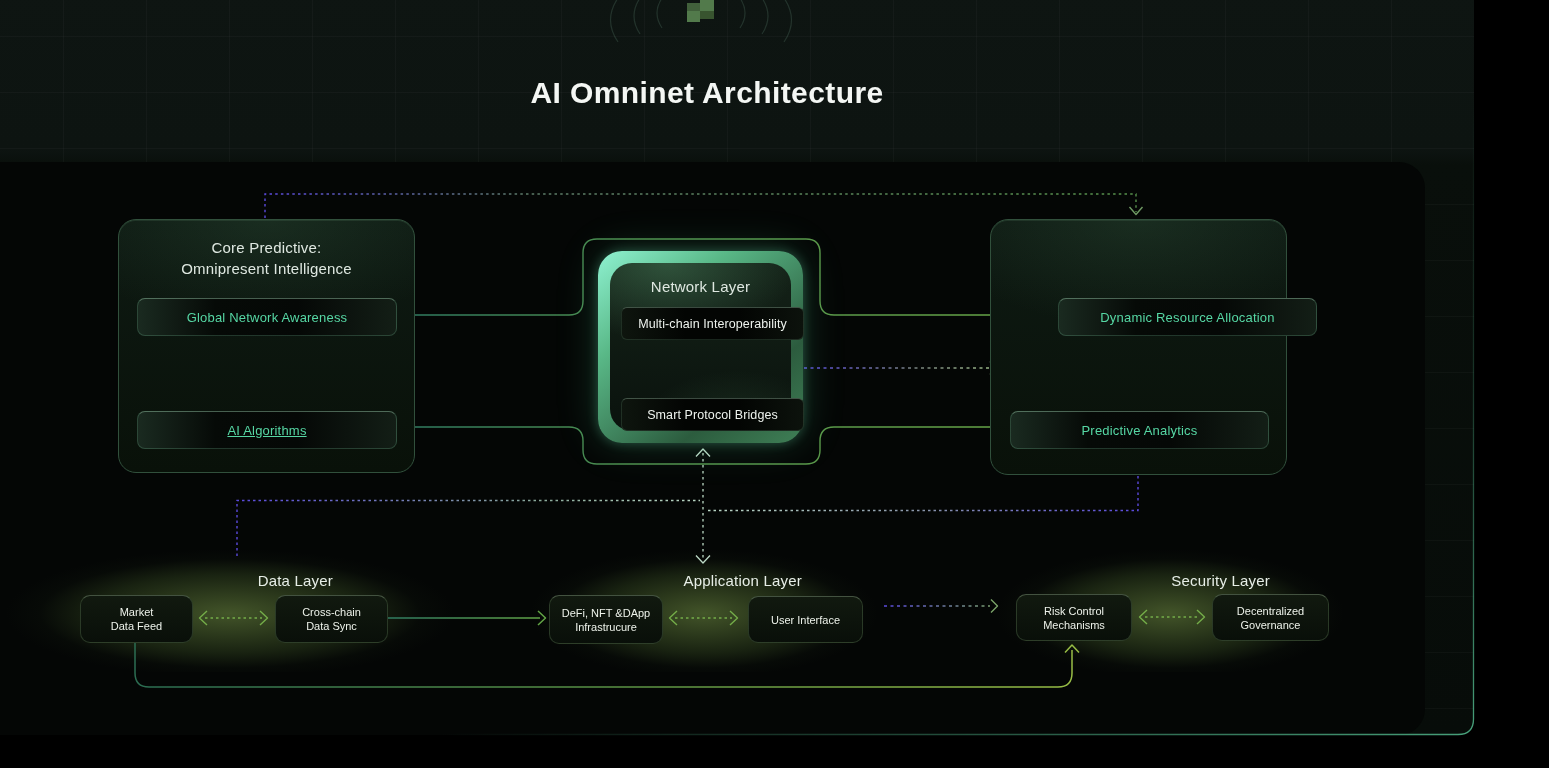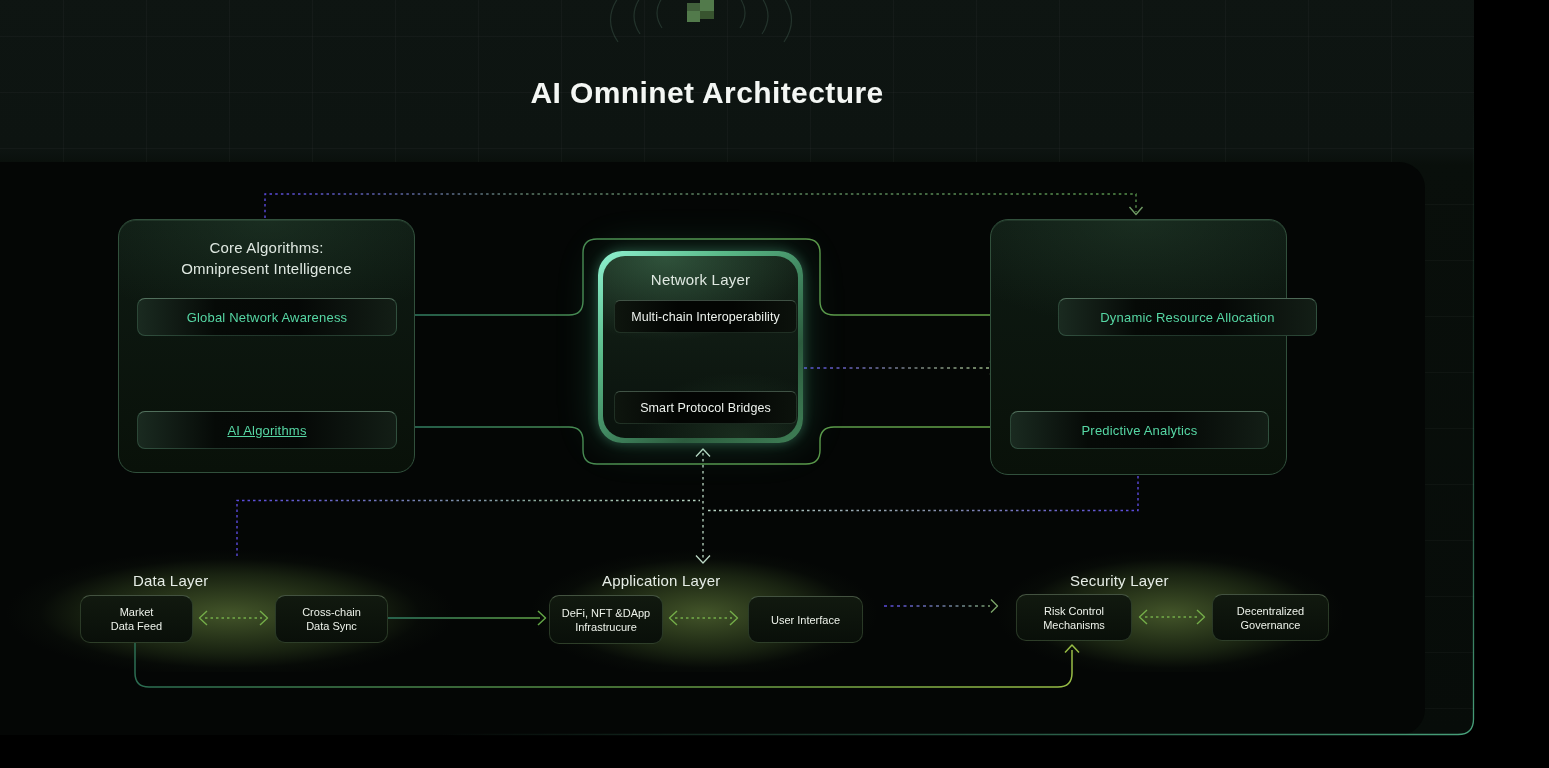--- a/index.html
+++ b/index.html
@@ -31,37 +31,37 @@
     box-shadow:inset 0 1px 0 rgba(140,200,160,0.12);}
   .card-title{position:absolute;left:0;top:17px;width:100%;text-align:center;
     color:#dfe8e1;font-size:15px;line-height:21px;font-weight:400;letter-spacing:.2px;}
   .pill{position:absolute;display:flex;align-items:center;justify-content:center;
     border-radius:8px;font-size:13px;letter-spacing:.2px;
     background:linear-gradient(90deg,#1a2a20 0%,#060a07 30%,#050806 62%,#131e16 100%);
     border:1px solid rgba(120,190,150,0.26);border-top-color:rgba(170,225,190,0.40);}
   .pill-teal{color:#56d7a4;}
 
   
-  #net-border{left:598px;top:251px;width:205px;height:192px;padding:5px;border-radius:24px;
+  #net-border{left:598px;top:251px;width:205px;height:192px;padding:12px;border-radius:24px;
     box-sizing:border-box;
     background:linear-gradient(140deg,#8ff2d1 0%,#59b887 30%,#2c5c3e 72%,#3f7f56 100%);
     box-shadow:0 0 42px rgba(80,210,150,0.22),0 0 12px rgba(120,240,190,0.28);}
   #net-inner{width:100%;height:100%;border-radius:22px;position:relative;
     background:
       radial-gradient(130% 85% at 32% 0%, rgba(86,150,108,0.42), transparent 55%),
       radial-gradient(90% 60% at 70% 100%, rgba(70,120,80,0.25), transparent 60%),
       linear-gradient(180deg,#142218,#0a120d);}
   .net-pill{position:absolute;display:flex;align-items:center;justify-content:center;
     border-radius:6px;font-size:12.5px;color:#eef3ee;letter-spacing:.1px;
     background:linear-gradient(90deg,#0e150e 0%,#030503 35%,#030503 65%,#0c120c 100%);
     border:1px solid rgba(130,190,150,0.18);border-top-color:rgba(190,235,205,0.30);}
 
   
   .glow{pointer-events:none;}
-  .layer-title{color:#e7eee7;font-size:15px;font-weight:400;text-align:left;letter-spacing:.2px;}
+  .layer-title{color:#e7eee7;font-size:15px;font-weight:400;text-align:right;letter-spacing:.2px;}
 
   
   .node{position:absolute;display:flex;flex-direction:column;align-items:center;justify-content:center;
     border-radius:10px;color:#edf2ea;font-size:11px;line-height:14px;font-weight:500;text-align:center;
     background:linear-gradient(180deg,#11190f,#090f09);
     border:1px solid rgba(150,195,140,0.22);border-top-color:rgba(190,225,180,0.32);}
   #connector-layer{left:0;top:0;pointer-events:none;}
 </style>
 </head>
 <body>
@@ -230,21 +230,21 @@
     <g fill="none">
       <path d="M 135,641 V 673 Q 135,687 149,687 H 1058 Q 1072,687 1072,673 V 650" stroke="url(#g_long)" stroke-width="1.5"></path>
       <path d="M 1065,652.5 L 1072,645 L 1079,652.5" stroke="#97bc45" stroke-width="1.5" stroke-linejoin="round"></path>
     </g>
   </svg>
 
   <div id="page-title" class="abs">AI Omninet Architecture</div>
 
   <div class="abs card" style="left:118px;top:219px;width:295px;height:252px;">
     <div class="card-title">
-      <div>Core Algorithms:</div>
+      <div>Core Predictive:</div>
       <div>Omnipresent Intelligence</div>
     </div>
     <div class="pill pill-teal" style="left:18px;top:78px;width:258px;height:36px;">Global Network Awareness</div>
     <div class="pill pill-teal" style="left:18px;top:191px;width:258px;height:36px;text-decoration:underline;">AI Algorithms</div>
   </div>
 
   <div id="net-border" class="abs">
     <div id="net-inner">
       <div class="card-title" style="top:13px;">Network Layer</div>
       <div class="net-pill" style="left:11px;top:44px;width:181px;height:31px;">Multi-chain Interoperability</div>

